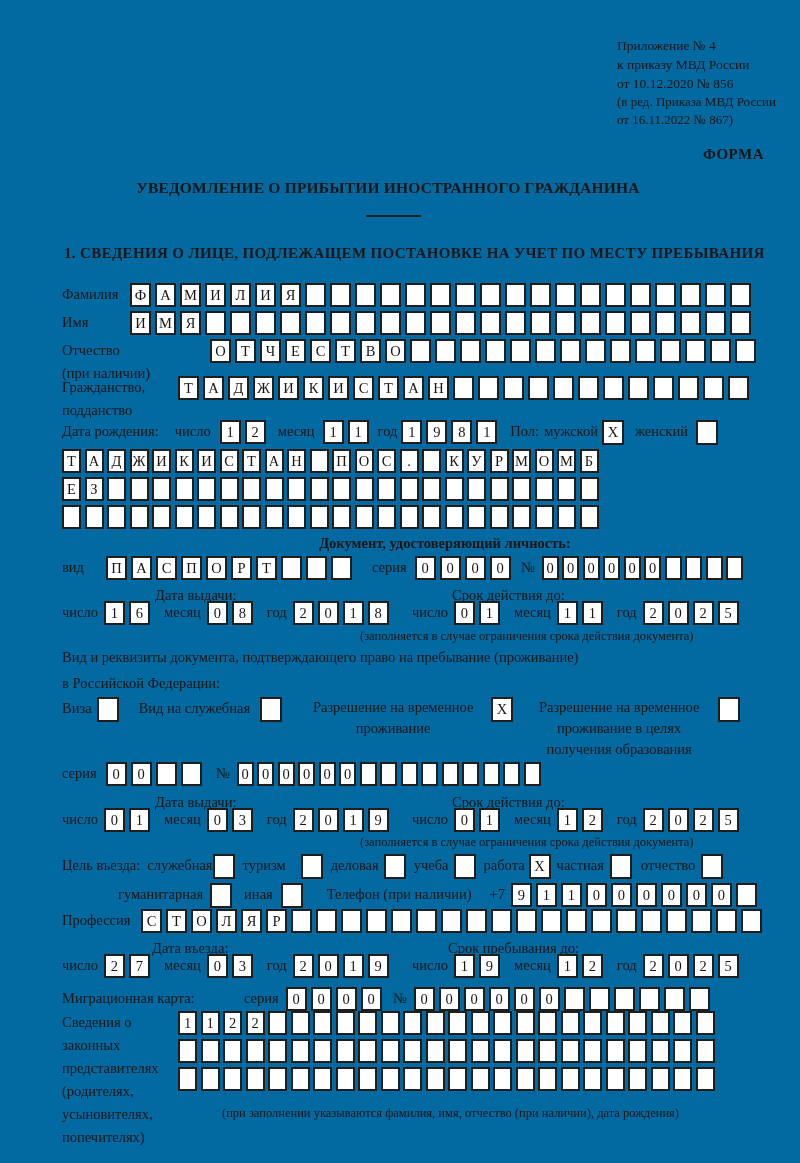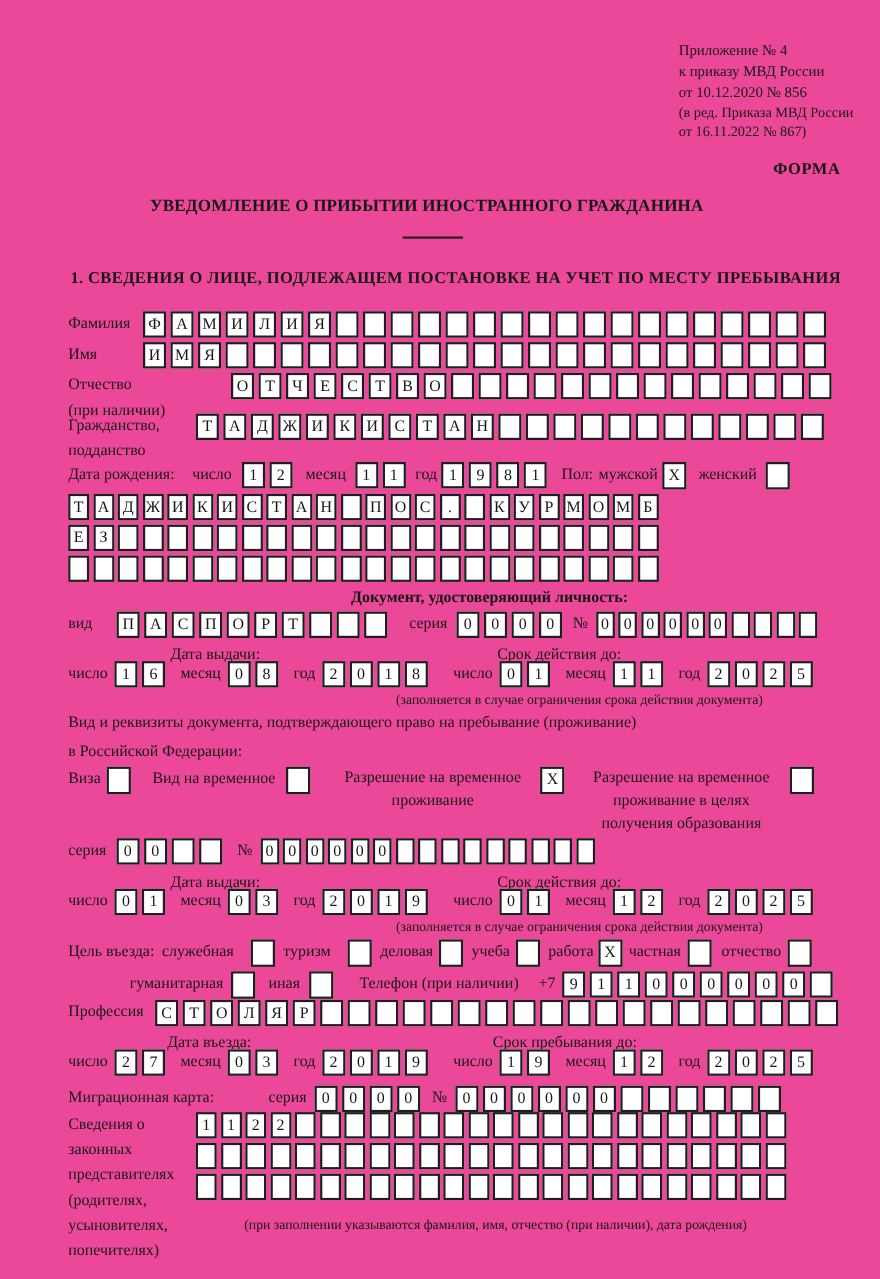--- a/index.html
+++ b/index.html
@@ -1,17 +1,17 @@
 <!DOCTYPE html>
 <html><head>
 <meta charset="utf-8">
 <style>
   html,body{margin:0;padding:0}
   body{width:800px;height:1163px;background:#ffffff;font-family:"Liberation Serif","DejaVu Serif",serif;color:#161616}
-  .page{position:relative;width:800px;height:1163px;background:#ec4899;overflow:hidden}
+  .page{position:relative;width:800px;height:1163px;background:#0369a1;overflow:hidden}
   .abs{position:absolute}
   .hdr{font-size:13.5px;line-height:19px}
   .hdr .sub{font-size:13px;line-height:17.5px}
   .forma{font-weight:bold;font-size:15px;letter-spacing:.5px}
   .title{left:0;width:776px;text-align:center;font-weight:bold;font-size:15.5px;letter-spacing:.2px}
   .blank{display:inline-block;width:55px;height:14px;border-bottom:2.5px solid #222;margin-left:10px}
   .sech{font-weight:bold;font-size:15px;letter-spacing:.35px}
   .doch{left:0;width:800px;text-align:center;font-weight:bold;font-size:14.5px;text-indent:90px}
   .frow{display:flex;align-items:flex-start;white-space:nowrap}
   .lbl{font-size:14.5px;padding-top:3px}
@@ -364,21 +364,21 @@
       </span>
   </div>
   <div class="abs note" style="left:360px;top:629px">(заполняется в случае ограничения срока действия документа)</div>
 
   <div class="abs lbl" style="left:62px;top:649px;padding-top:0">Вид и реквизиты документа, подтверждающего право на пребывание (проживание)</div>
   <div class="abs lbl" style="left:62px;top:675px;padding-top:0">в Российской Федерации:</div>
 
   <div class="abs frow" style="left:62px;top:697px">
     <span class="lbl" style="margin-right:5px">Виза</span>
     <span class="cb" style="margin-right:20px"></span>
-    <span class="lbl" style="margin-right:10px">Вид на временное</span>
+    <span class="lbl" style="margin-right:10px">Вид на служебная</span>
     <span class="cb" style="margin-right:22px"></span>
     <span class="mlbl" style="width:178px;margin-right:9px">
       <span style="display:block">Разрешение на временное</span>
       <span style="display:block">проживание</span>
     </span>
     <span class="cb" style="margin-right:16px">X</span>
     <span class="mlbl" style="width:180px;margin-right:9px">
       <span style="display:block">Разрешение на временное</span>
       <span style="display:block">проживание в целях</span>
       <span style="display:block">получения образования</span>
@@ -451,21 +451,21 @@
         <span class="cell">2</span>
         <span class="cell">0</span>
         <span class="cell">2</span>
         <span class="cell">5</span>
       </span>
   </div>
   <div class="abs note" style="left:360px;top:835px">(заполняется в случае ограничения срока действия документа)</div>
 
   <div class="abs frow" style="left:62px;top:854px">
     <span class="lbl" style="margin-right:7px">Цель въезда:</span>
-    <span class="lbl" style="margin-right:15px">служебная</span>
+    <span class="lbl" style="margin-right:0">служебная</span>
     <span class="cb" style="margin-right:8px"></span>
     <span class="lbl" style="margin-right:15px">туризм</span>
     <span class="cb" style="margin-right:8px"></span>
     <span class="lbl" style="margin-right:5px">деловая</span>
     <span class="cb" style="margin-right:8px"></span>
     <span class="lbl" style="margin-right:5px">учеба</span>
     <span class="cb" style="margin-right:8px"></span>
     <span class="lbl" style="margin-right:4px">работа</span>
     <span class="cb" style="margin-right:6px">X</span>
     <span class="lbl" style="margin-right:6px">частная</span>

